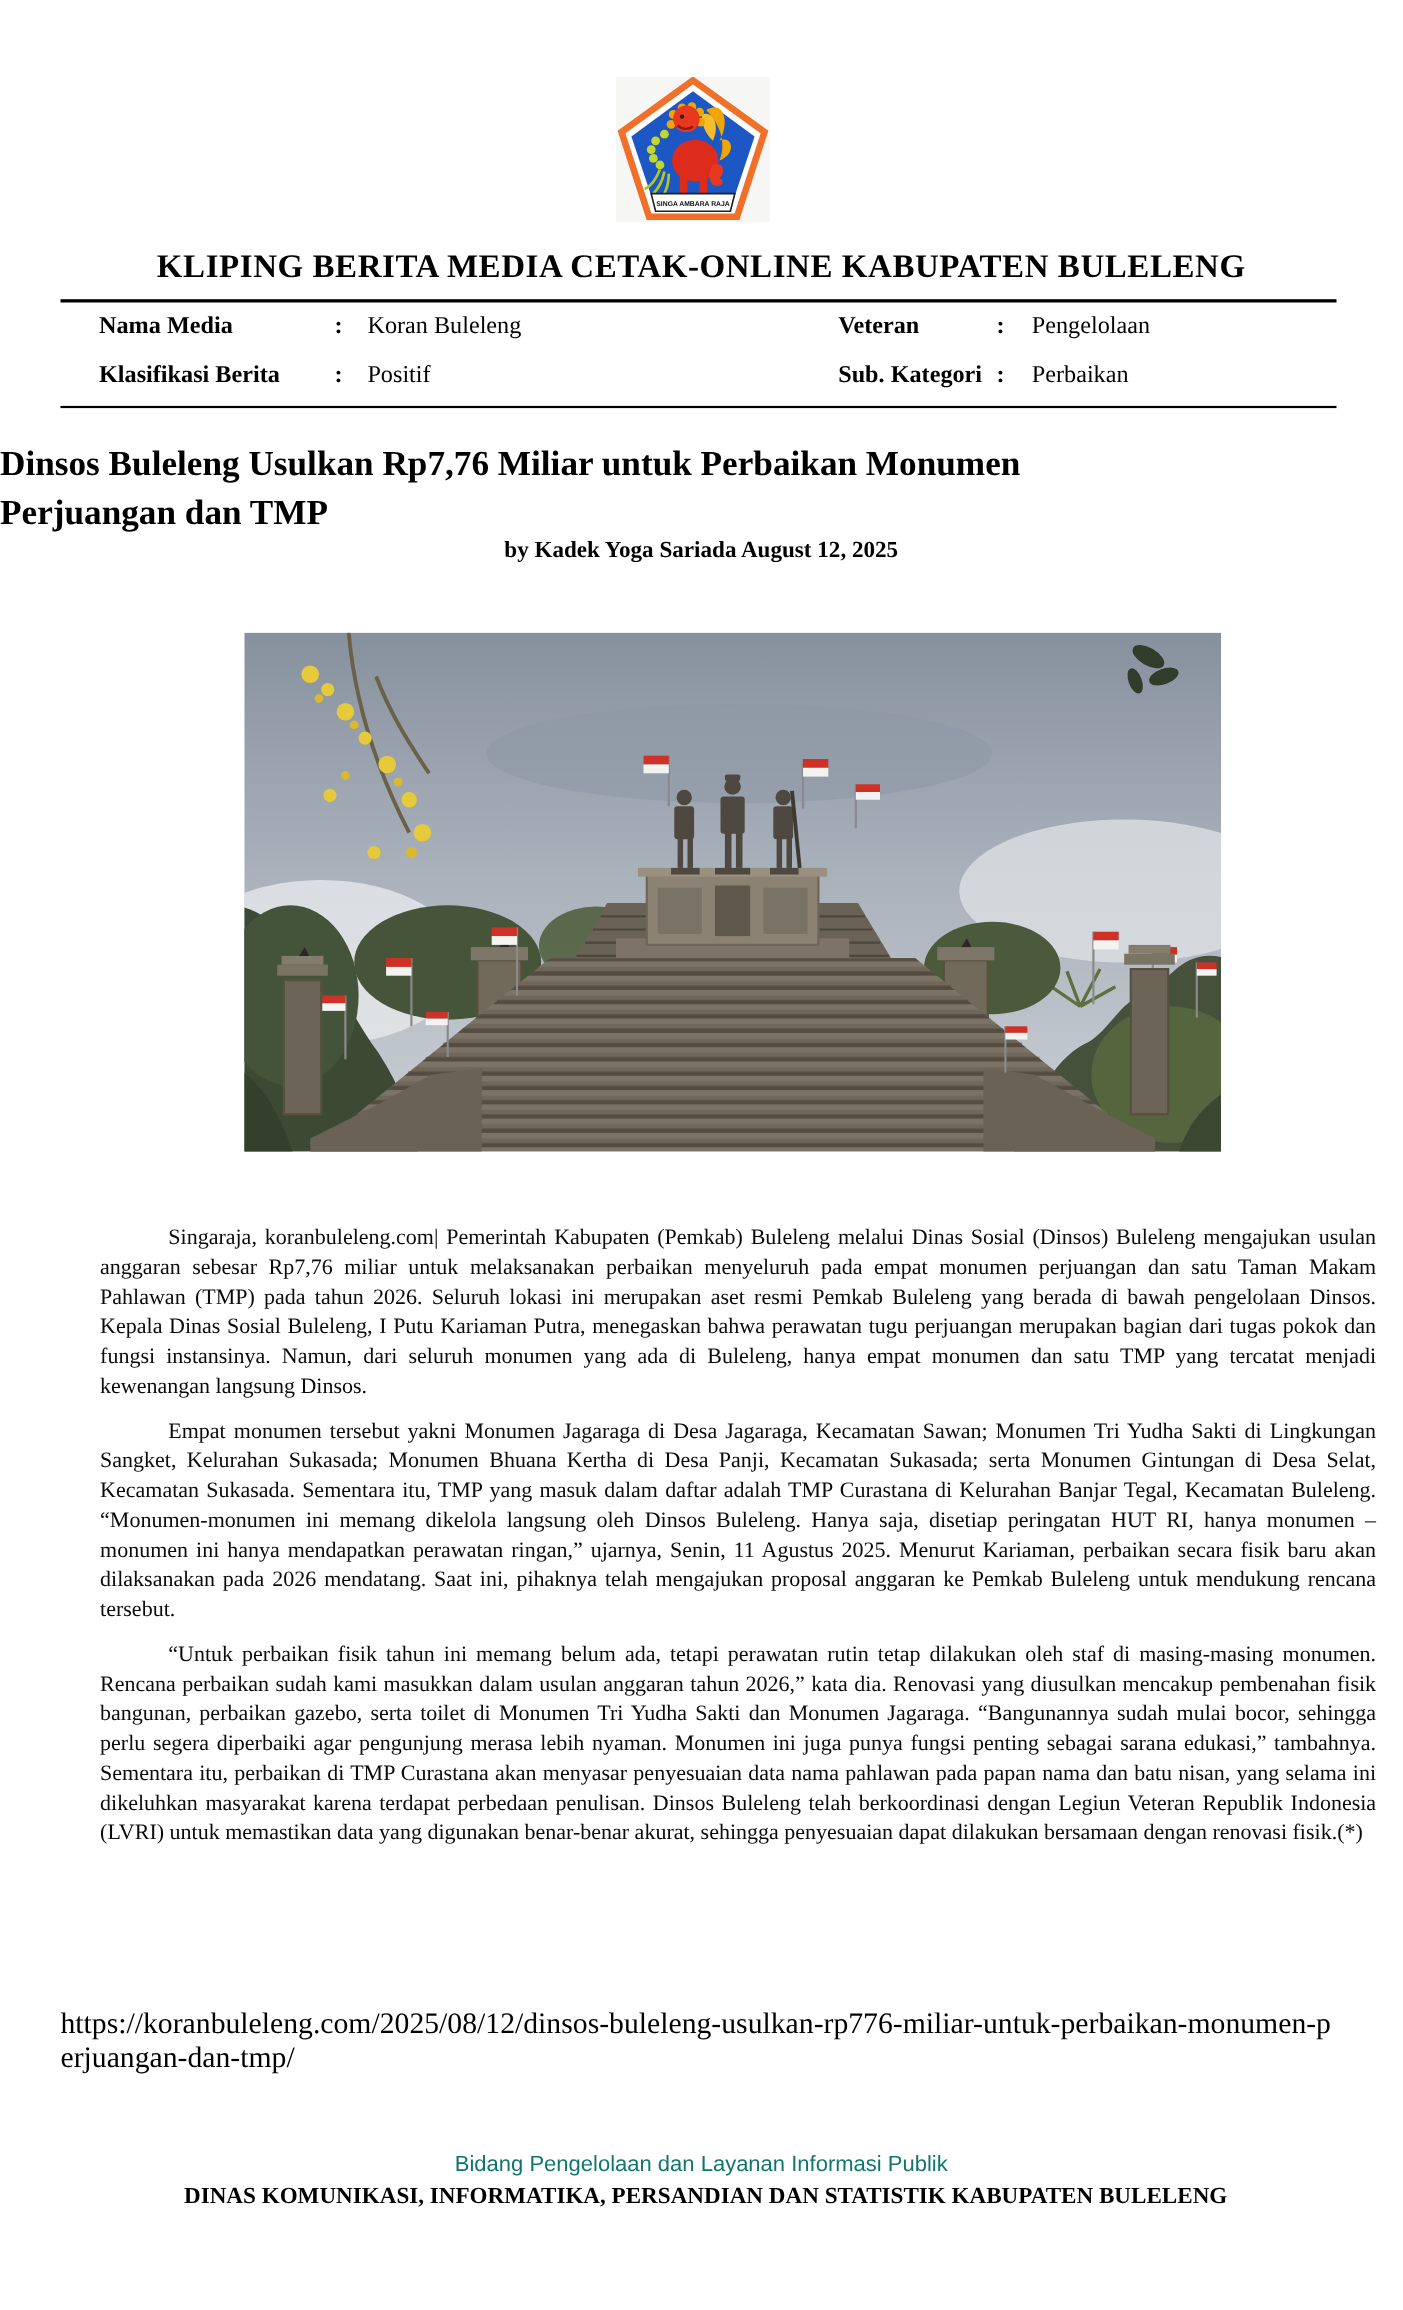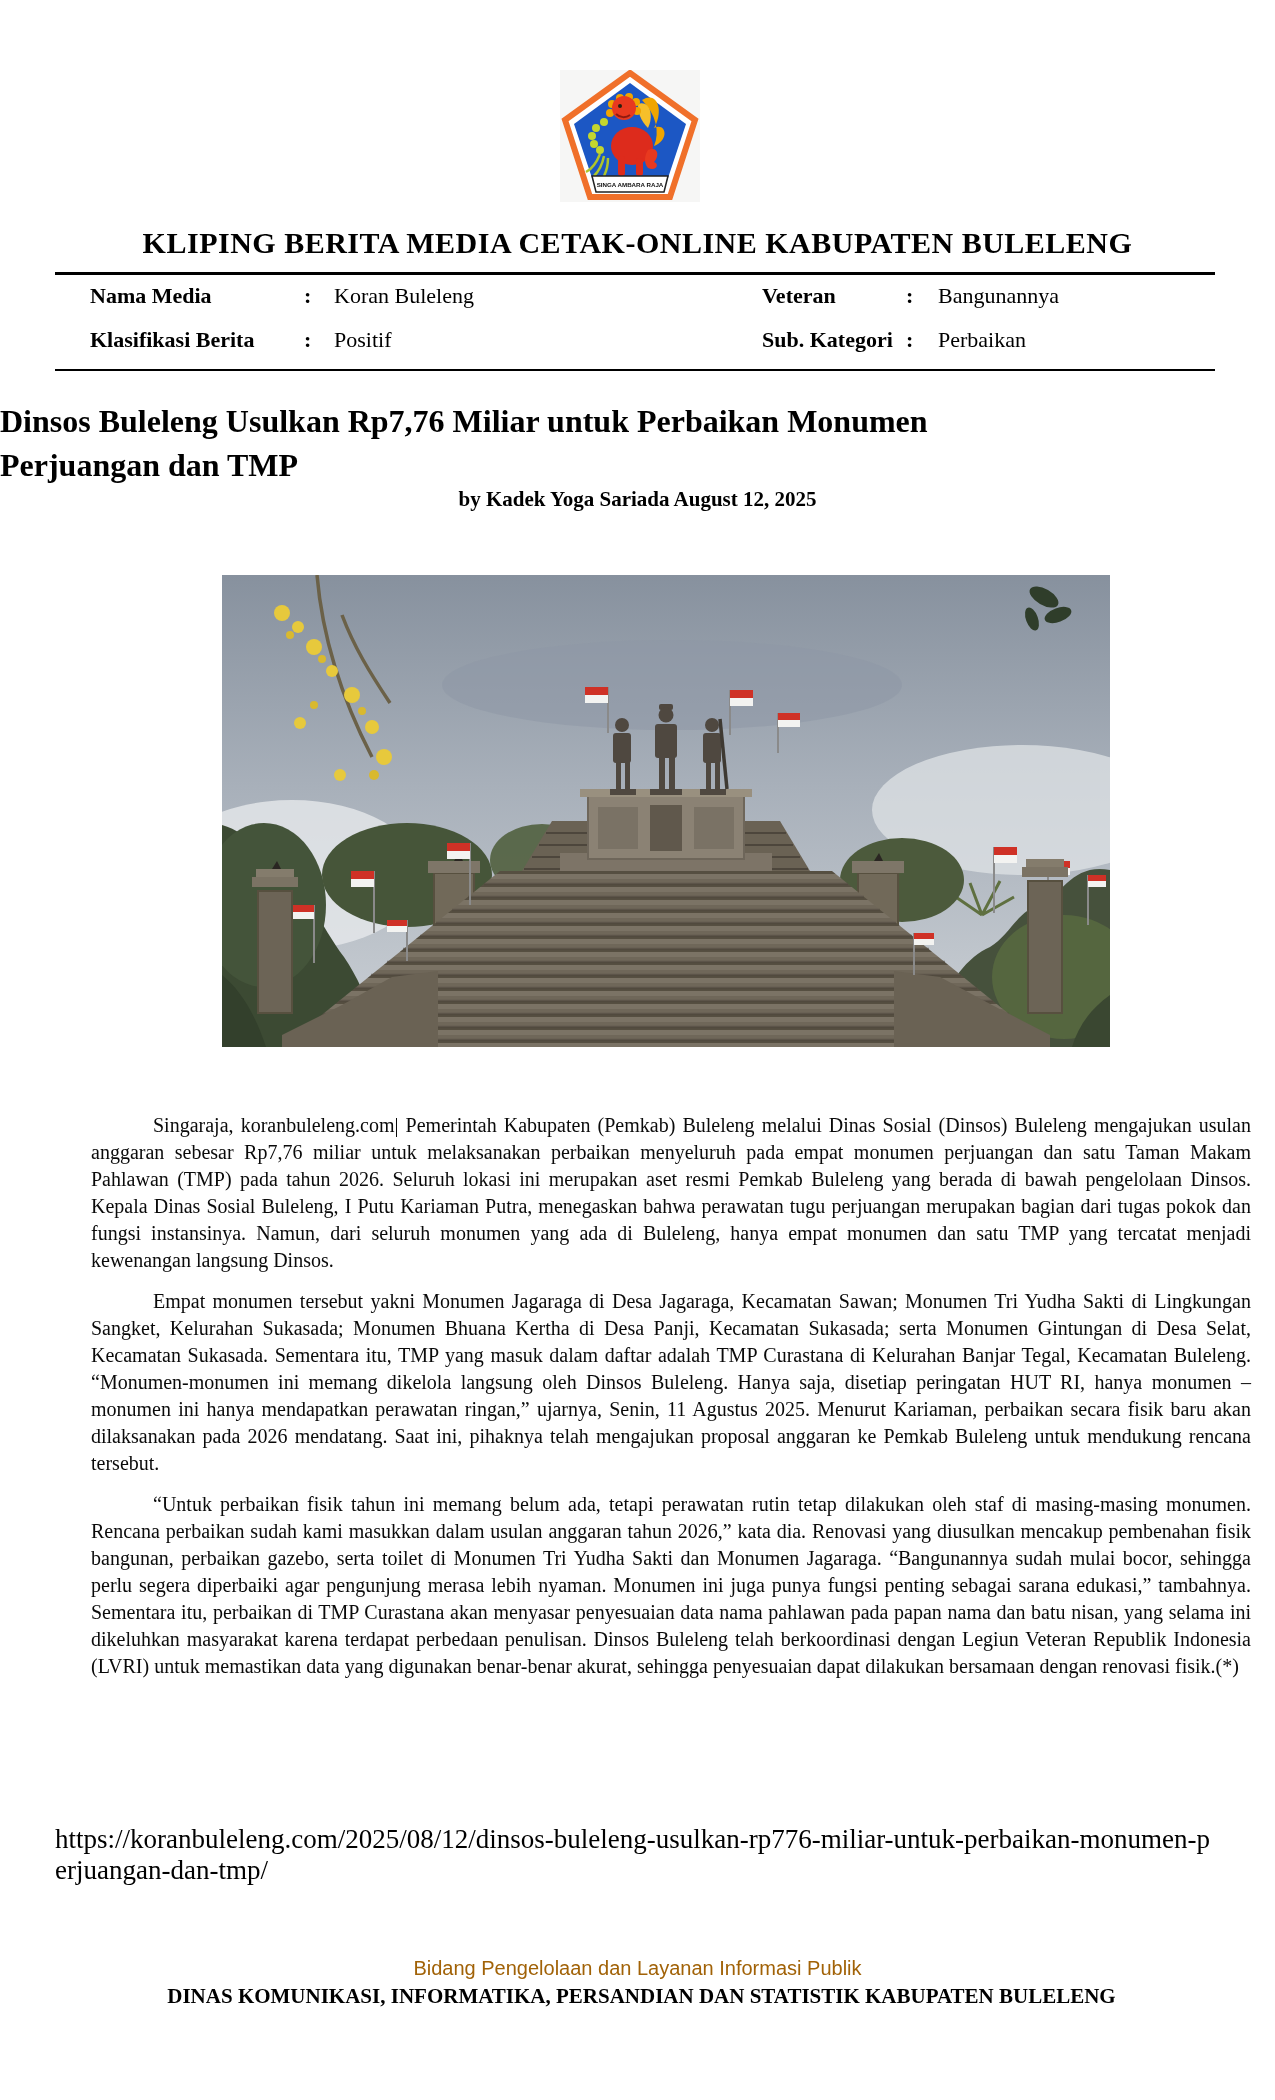--- a/index.html
+++ b/index.html
@@ -32,21 +32,21 @@
   .photo svg{display:block;width:100%;height:100%;}
 
   .body-text{position:absolute;left:55px;top:1112px;width:1160px;
         font-size:20px;line-height:27px;text-align:justify;color:#0a0a0a;margin-left:36px;}
   .body-text p{margin:0 0 14px 0;text-indent:62px;}
 
   .source-url{position:absolute;left:55px;top:1824px;width:1160px;
         font-size:27px;font-weight:normal;word-break:break-all;}
 
   .footer-line1{position:absolute;left:0;top:1957px;width:100%;text-align:center;
-        font-family:"Liberation Sans", sans-serif;font-size:20px;color:#a16207;}
+        font-family:"Liberation Sans", sans-serif;font-size:20px;color:#0f766e;}
   .footer-line2{position:absolute;left:4px;top:1984px;width:100%;text-align:center;
         font-size:21px;font-weight:bold;}
 </style>
 </head>
 <body>
 
 <div class="page">
 
   <div class="logo-wrap">
     <svg viewBox="0 0 140 132" aria-hidden="true">
@@ -89,21 +89,21 @@
 
   <div class="main-title">KLIPING BERITA MEDIA CETAK-ONLINE KABUPATEN BULELENG</div>
   <div class="rule rule-top"></div>
 
   <div class="meta-row meta-row-1">
     <span class="m-label" style="left:78px">Nama Media</span>
     <span class="m-colon" style="left:304px">:</span>
     <span class="m-value" style="left:334px">Koran Buleleng</span>
     <span class="m-label" style="left:750px">Veteran</span>
     <span class="m-colon" style="left:906px">:</span>
-    <span class="m-value" style="left:938px">Bangunannya</span>
+    <span class="m-value" style="left:938px">Pengelolaan</span>
   </div>
   <div class="meta-row meta-row-2">
     <span class="m-label" style="left:78px">Klasifikasi Berita</span>
     <span class="m-colon" style="left:304px">:</span>
     <span class="m-value" style="left:334px">Positif</span>
     <span class="m-label" style="left:750px">Sub. Kategori</span>
     <span class="m-colon" style="left:906px">:</span>
     <span class="m-value" style="left:938px">Perbaikan</span>
   </div>
   <div class="rule rule-bottom"></div>

